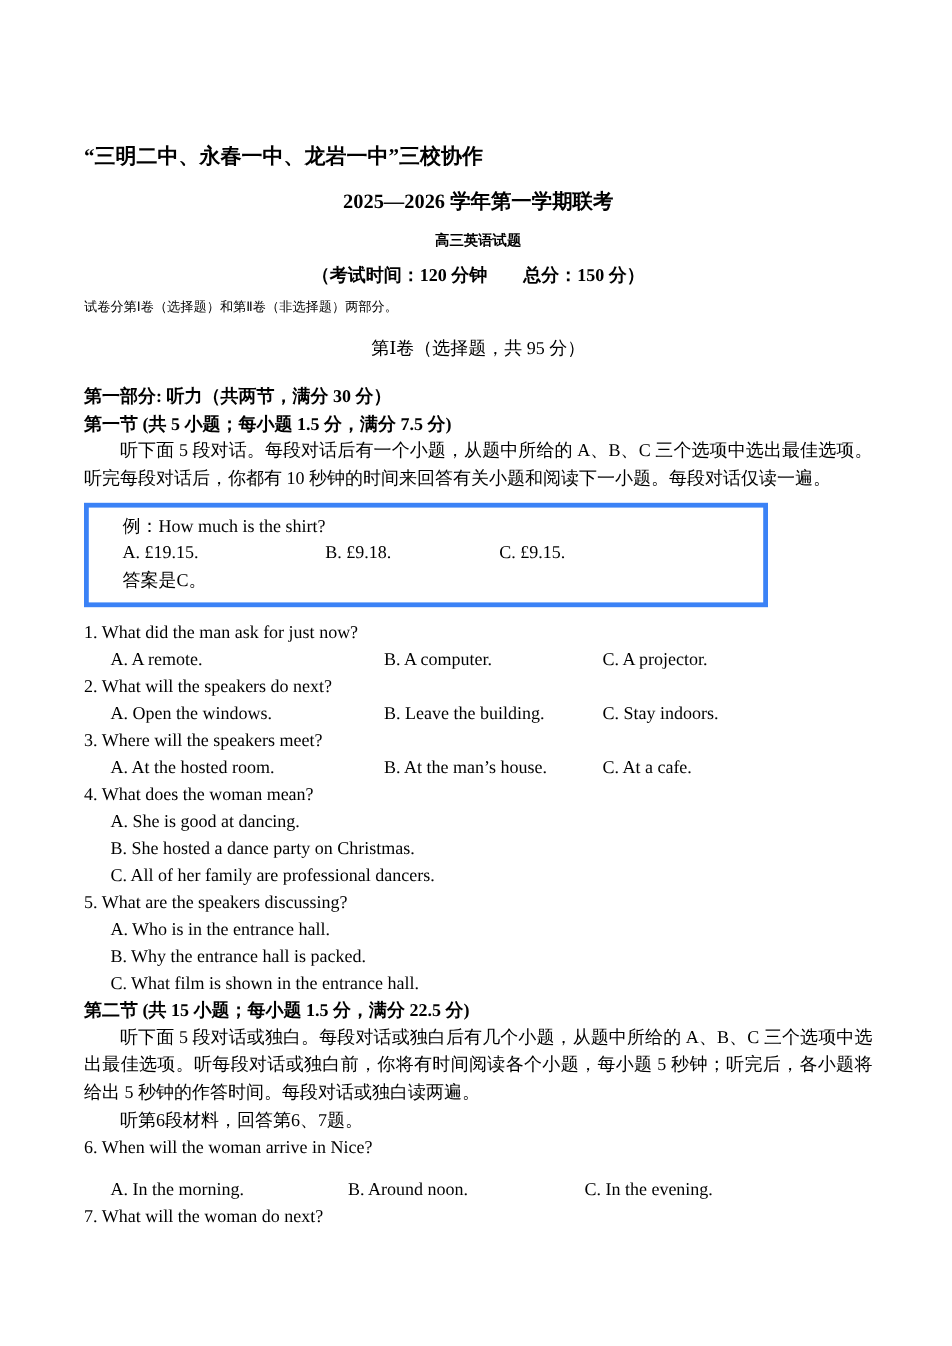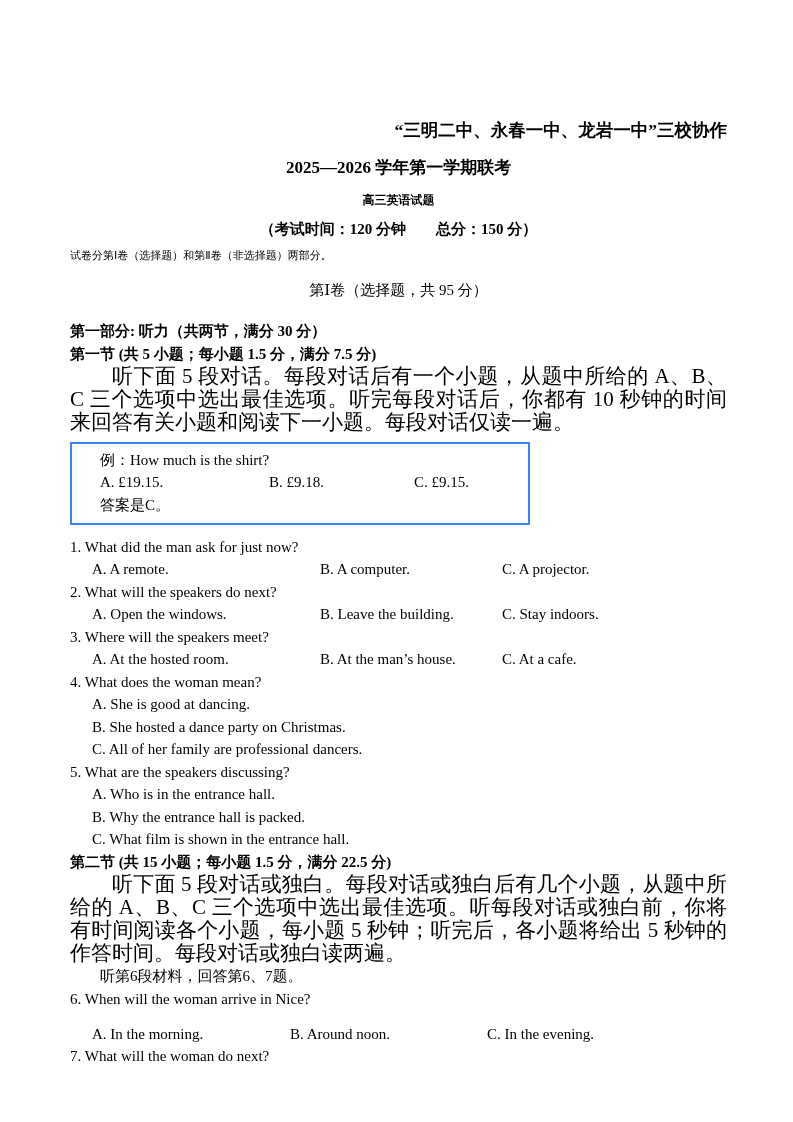--- a/index.html
+++ b/index.html
@@ -9,35 +9,35 @@
     background: #ffffff; color: #000000;
     font-family: "Liberation Serif", "DejaVu Serif", serif;
   }
   .page {
     position: relative;
     width: 793px; height: 1122px;
     padding: 118px 66px 0 70px;
     overflow: hidden;
     background: #ffffff;
   }
-  .t1 { font-size: 17.5px; font-weight: bold; text-align: right; margin: 0 0 14px 0; }
+  .t1 { font-size: 17.5px; font-weight: bold; text-align: left; margin: 0 0 14px 0; }
   .t2 { font-size: 17px;   font-weight: bold; text-align: center; margin: 0 0 13px 0; }
   .t3 { font-size: 12px;   font-weight: bold; text-align: center; margin: 0 0 11px 0; }
   .t4 { font-size: 15px;   font-weight: bold; text-align: center; margin: 0 0 9px 0; white-space: pre; }
   .t5 { font-size: 11px; margin: 0 0 18px 0; font-family: Liberation Mono, monospace; }
   .t6 { font-size: 15px; text-align: center; margin: 0 0 20px 0; }
 
   .heading { font-weight: bold; font-size: 15px; line-height: 22.5px; }
   .line    { font-size: 15px; line-height: 22.5px; }
-  .para    { font-size: 21px; line-height: 23px; text-indent: 2em; text-align: justify; margin: 0; }
+  .para    { font-size: 15px; line-height: 23px; text-indent: 2em; text-align: justify; margin: 0; }
   .note    { font-size: 15px; line-height: 23px; text-indent: 2em; margin: 0; }
 
   .example-box {
-    border: 2px solid #3b82f6;
-    width: 460px;
+    border: 4px solid #3b82f6;
+    width: 570px;
     padding: 5px 10px 7px 28px;
     margin: 8px 0 11px 0;
   }
   .example-box .line { line-height: 22px; }
 
   .opts { display: grid; font-size: 15px; line-height: 22.5px; }
   .opts-ex { grid-template-columns: 169px 145px auto; }
   .opts-q  { grid-template-columns: 228px 182px auto; padding-left: 22px; }
   .opts-q6 { grid-template-columns: 198px 197px auto; padding-left: 22px; margin-top: 12px; }
   .opt-line { padding-left: 22px; font-size: 15px; line-height: 22.5px; }

